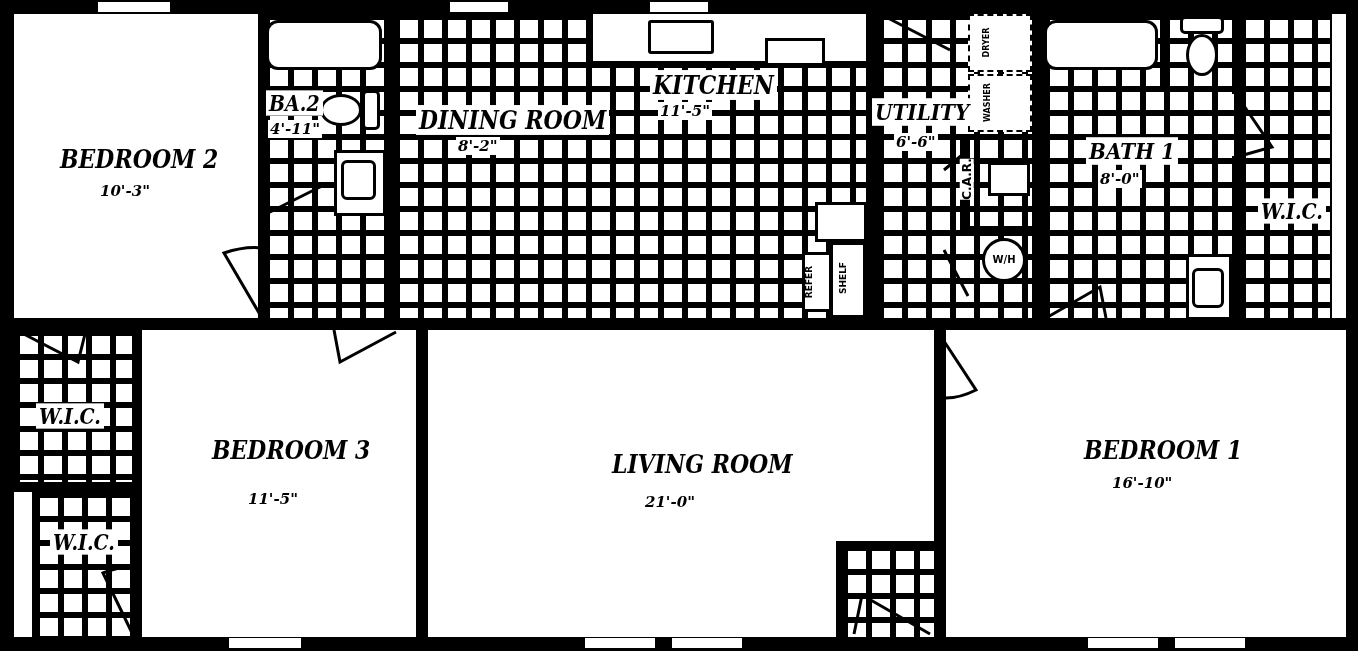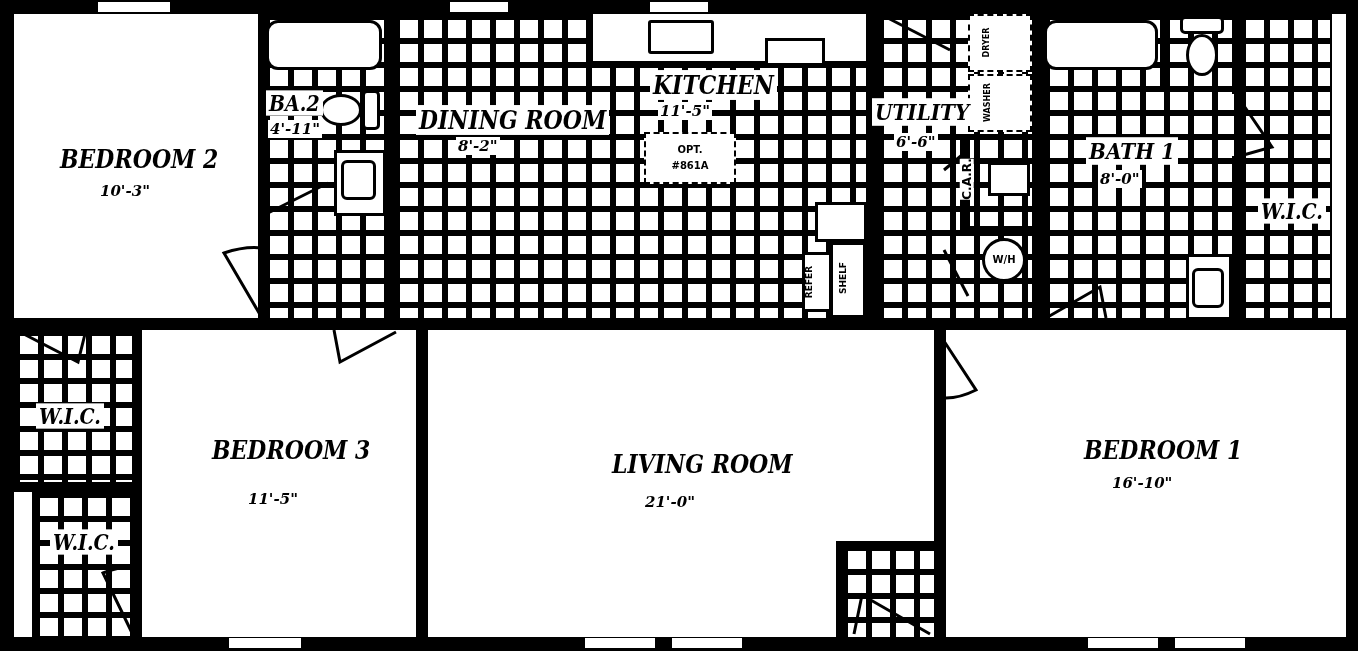--- a/index.html
+++ b/index.html
@@ -86,24 +86,20 @@
   <div class="fixture" style="left:266px;top:20px;width:116px;height:50px;border-radius:12px;"></div>
   <div class="fixture" style="left:320px;top:94px;width:42px;height:32px;border-radius:50%;"></div>
   <div class="fixture" style="left:362px;top:90px;width:18px;height:40px;border-radius:5px;"></div>
   <div class="fixture" style="left:334px;top:150px;width:52px;height:66px;"></div>
   <div class="fixture" style="left:341px;top:160px;width:35px;height:40px;border-radius:6px;"></div>
 
   <div class="fixture" style="left:590px;top:14px;width:276px;height:50px;border-width:0 0 3px 3px;"></div>
   <div class="fixture" style="left:648px;top:20px;width:66px;height:34px;border-radius:3px;"></div>
   <div class="fixture" style="left:765px;top:38px;width:60px;height:28px;"></div>
 
-  <div class="fixture" style="left:644px;top:132px;width:92px;height:52px;border-width:2px;border-style:dashed;">
-    <div class="small" style="left:0;right:0;top:10px;text-align:center;">OPT.</div>
-    <div class="small" style="left:0;right:0;top:26px;text-align:center;">#861A</div>
-  </div>
 
   <div class="fixture" style="left:815px;top:202px;width:52px;height:40px;"></div>
   <div class="fixture" style="left:802px;top:252px;width:30px;height:60px;">
     <div class="small" style="left:-12px;top:22px;transform:rotate(-90deg);font-size:9px;">REFER</div>
   </div>
   <div class="fixture" style="left:830px;top:242px;width:36px;height:76px;">
     <div class="small" style="left:-6px;top:28px;transform:rotate(-90deg);font-size:9px;">SHELF</div>
   </div>
 
   <div class="fixture" style="left:968px;top:14px;width:64px;height:58px;border-width:2px;border-style:dashed;">

